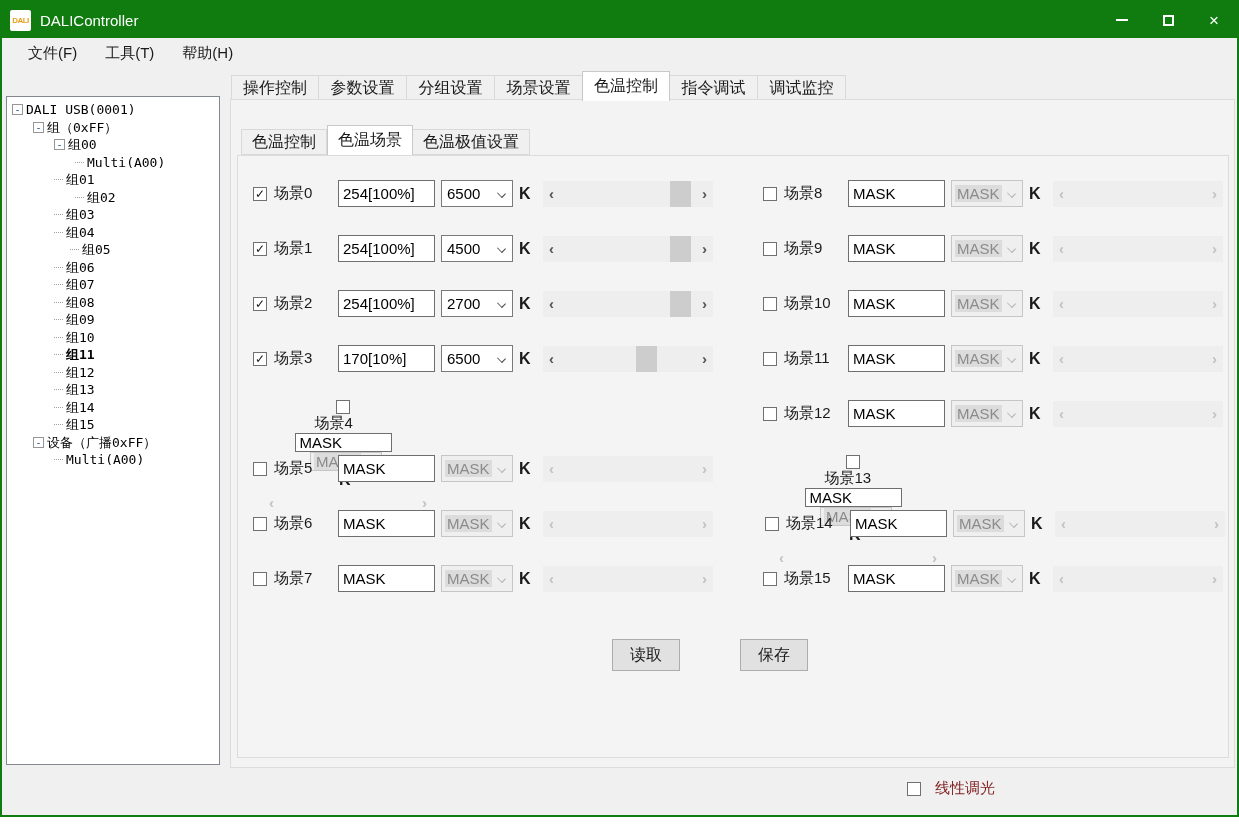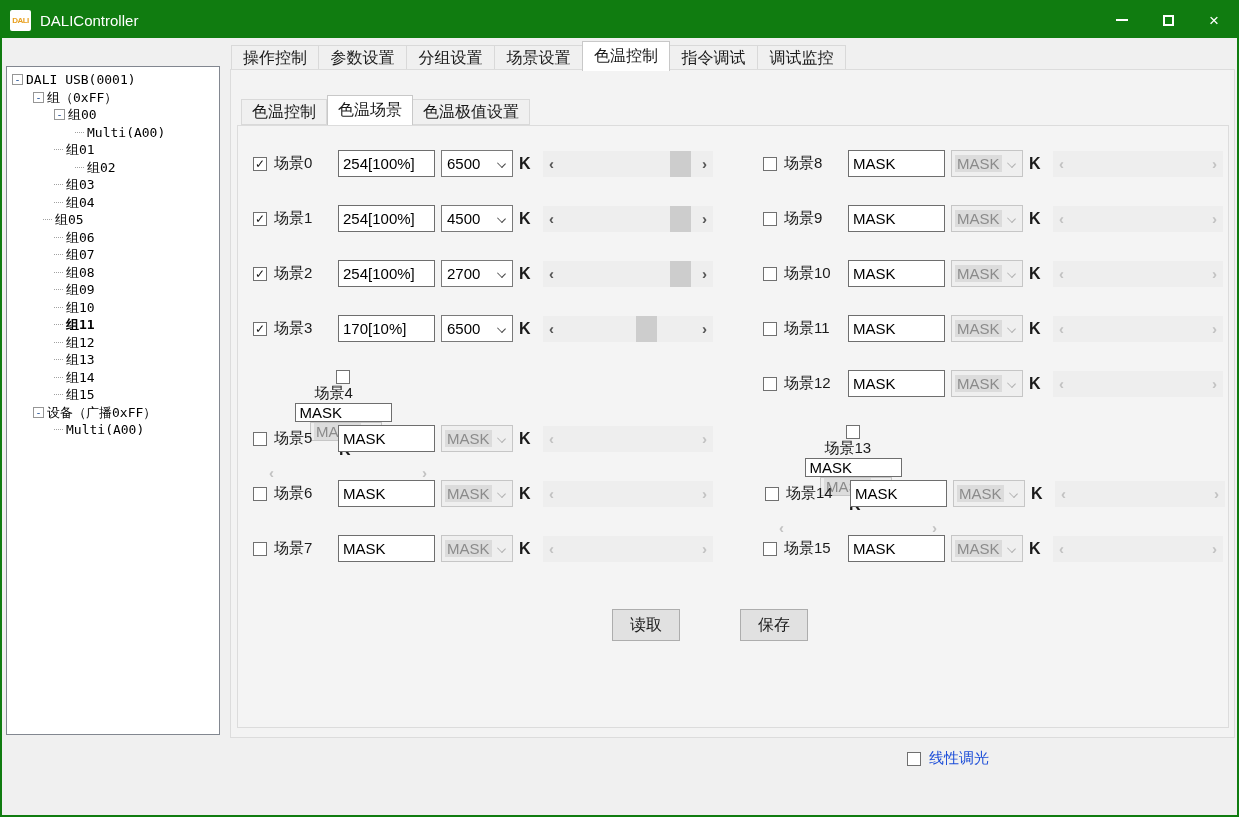--- a/index.html
+++ b/index.html
@@ -102,21 +102,21 @@
   .hs-left { left:0; } .hs-right { right:0; }
   .hscroll.dis .hs-arrow { color:#c2c2c2; }
   .hs-thumb { position:absolute; top:0; width:21px; height:26px; background:#cdcdcd; }
   
   .action-btn {
     position:absolute; width:68px; height:32px; background:#e1e1e1; border:1px solid #adadad;
     font-size:16px; color:#1a1a1a; display:flex; align-items:center; justify-content:center;
   }
   
   .linear-row { position:absolute; left:905px; top:711px; display:flex; align-items:center; }
-  .linear-row .linear-label { font-size:15px; color:#1d4ed8; margin-left:8px; }
+  .linear-row .linear-label { font-size:15px; color:#7f1d1d; margin-left:14px; }
   
   .statusbar {
     position:relative; height:29px; background:#f0f0f0; border-top:1px solid #d7d7d7; font-size:15px; color:#1a1a1a;
   }
   .sb-item { position:absolute; top:5px; white-space:nowrap; }
   .sb-host { left:10px; } .sb-count { left:150px; } .sb-sel { left:262px; }
   .grip {
     position:absolute; right:3px; bottom:3px; width:2px; height:2px; background:#9a9a9a;
     box-shadow: -5px 0 #9a9a9a, -10px 0 #9a9a9a, 0 -5px #9a9a9a, -5px -5px #9a9a9a, 0 -10px #9a9a9a;
   }
@@ -135,20 +135,25 @@
         </div>
       <div class="win-btn">
           <div class="glyph-max"></div>
         </div>
       <div class="win-btn">
           <div class="glyph-close">×</div>
         </div>
     </div>
   </div>
 
+  <div class="menubar" id="menubar">
+      <div class="menu-item">文件(F)</div>
+      <div class="menu-item">工具(T)</div>
+      <div class="menu-item">帮助(H)</div>
+    </div>
 
   <div class="main">
 
     <div class="tree-panel" id="tree">
         <div class="tree-node" style="padding-left: 5px;">
           <div class="expander">-</div>
           <div class="tree-label">DALI USB(0001)</div>
         </div>
         <div class="tree-node" style="padding-left: 26px;">
           <div class="expander">-</div>
@@ -171,21 +176,21 @@
           <div class="tree-label">组02</div>
         </div>
         <div class="tree-node" style="padding-left: 47px;">
           <div class="tree-dash"></div>
           <div class="tree-label">组03</div>
         </div>
         <div class="tree-node" style="padding-left: 47px;">
           <div class="tree-dash"></div>
           <div class="tree-label">组04</div>
         </div>
-        <div class="tree-node" style="padding-left: 36px;">
+        <div class="tree-node" style="padding-left: 63px;">
           <div class="tree-dash"></div>
           <div class="tree-label">组05</div>
         </div>
         <div class="tree-node" style="padding-left: 47px;">
           <div class="tree-dash"></div>
           <div class="tree-label">组06</div>
         </div>
         <div class="tree-node" style="padding-left: 47px;">
           <div class="tree-dash"></div>
           <div class="tree-label">组07</div>

